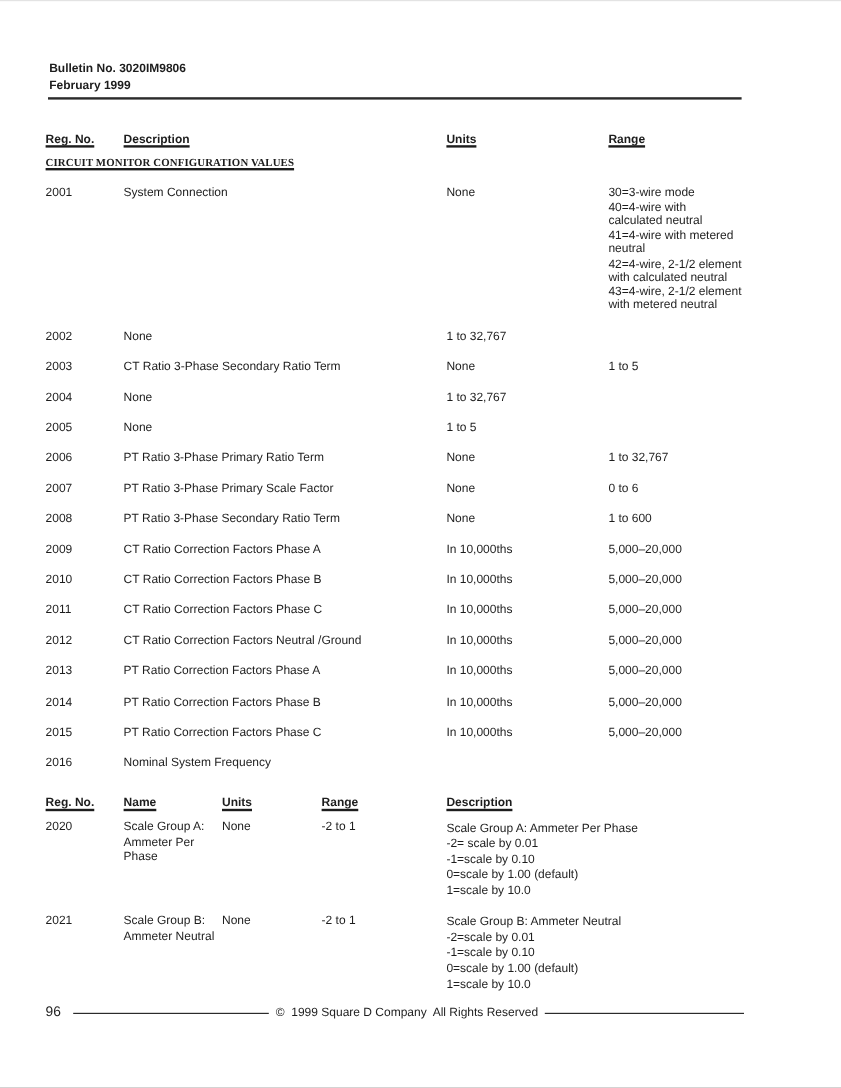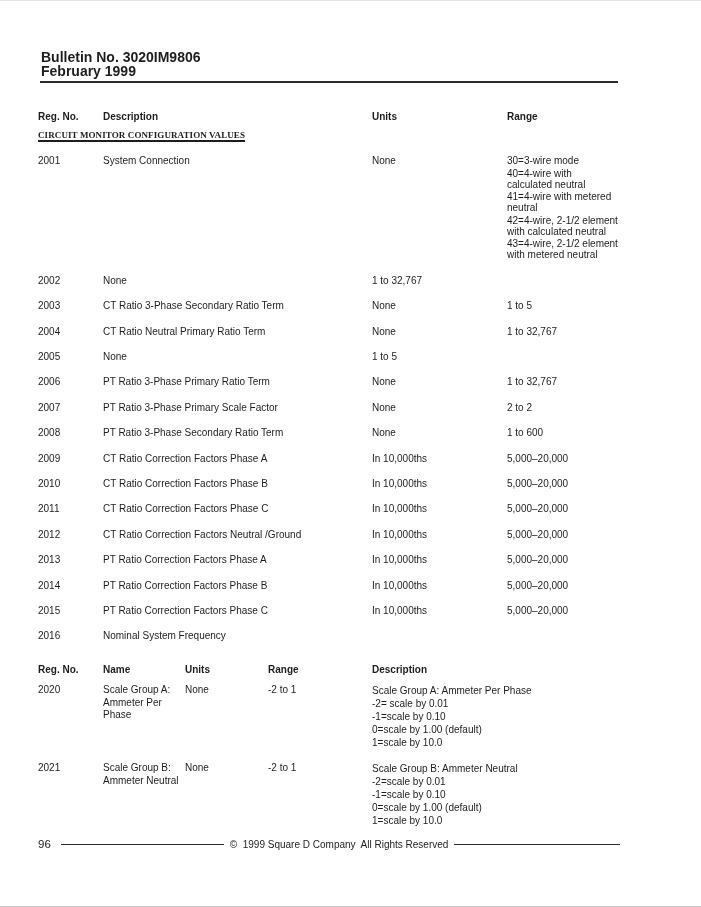--- a/index.html
+++ b/index.html
@@ -3,24 +3,24 @@
 <meta charset="utf-8">
 <style>
   html, body { margin:0; padding:0; background:#ffffff; }
   .page {
     position:relative; width:701px; height:907px; box-sizing:border-box;
     background:#ffffff; color:#1d1d1d;
     font-family:"Liberation Sans", sans-serif;
     border-top:1px solid #e3e3e3; border-bottom:1px solid #c9c9c9;
     overflow:hidden;
   }
-  .doc-header { position:absolute; left:41px; top:50px; font-size:14px; font-weight:bold; line-height:13.5px; }
+  .doc-header { position:absolute; left:41px; top:50px; font-size:10px; font-weight:bold; line-height:13.5px; }
   .rule { position:absolute; left:40px; top:80px; width:578px; height:0; border-top:2px solid #2b2b2b; }
 
-  .u { text-decoration-thickness:1.5px; text-underline-offset:2px; }
+  .u { text-decoration:underline; text-decoration-thickness:1.5px; text-underline-offset:2px; }
 
   .t1-head {
     position:absolute; left:38px; top:110px; width:584px;
     display:grid; grid-template-columns:65px 269px 135px 115px;
     font-size:10px; font-weight:bold; line-height:12px;
   }
   .section-title {
     position:absolute; left:38px; top:129px;
     font-size:9px; font-weight:bold; letter-spacing:0.1px;
     text-decoration:underline; text-decoration-thickness:1.5px; text-underline-offset:2px;font-family:Liberation Serif, serif;
@@ -92,40 +92,39 @@
     <div class="cell cell-range">1 to 32,767</div>
   </div>
       <div class="t1-row">
     <div class="cell cell-reg">2003</div>
     <div class="cell cell-desc">CT Ratio 3-Phase Secondary Ratio Term</div>
     <div class="cell cell-units">None</div>
     <div class="cell cell-range">1 to 5</div>
   </div>
       <div class="t1-row">
     <div class="cell cell-reg">2004</div>
-    <div class="cell cell-desc">CT Ratio Neutral Primary Ratio Term</div>
     <div class="cell cell-units">None</div>
     <div class="cell cell-range">1 to 32,767</div>
   </div>
       <div class="t1-row">
     <div class="cell cell-reg">2005</div>
     <div class="cell cell-units">None</div>
     <div class="cell cell-range">1 to 5</div>
   </div>
       <div class="t1-row">
     <div class="cell cell-reg">2006</div>
     <div class="cell cell-desc">PT Ratio 3-Phase Primary Ratio Term</div>
     <div class="cell cell-units">None</div>
     <div class="cell cell-range">1 to 32,767</div>
   </div>
       <div class="t1-row">
     <div class="cell cell-reg">2007</div>
     <div class="cell cell-desc">PT Ratio 3-Phase Primary Scale Factor</div>
     <div class="cell cell-units">None</div>
-    <div class="cell cell-range">2 to 2</div>
+    <div class="cell cell-range">0 to 6</div>
   </div>
       <div class="t1-row">
     <div class="cell cell-reg">2008</div>
     <div class="cell cell-desc">PT Ratio 3-Phase Secondary Ratio Term</div>
     <div class="cell cell-units">None</div>
     <div class="cell cell-range">1 to 600</div>
   </div>
       <div class="t1-row">
     <div class="cell cell-reg">2009</div>
     <div class="cell cell-desc">CT Ratio Correction Factors Phase A</div>

